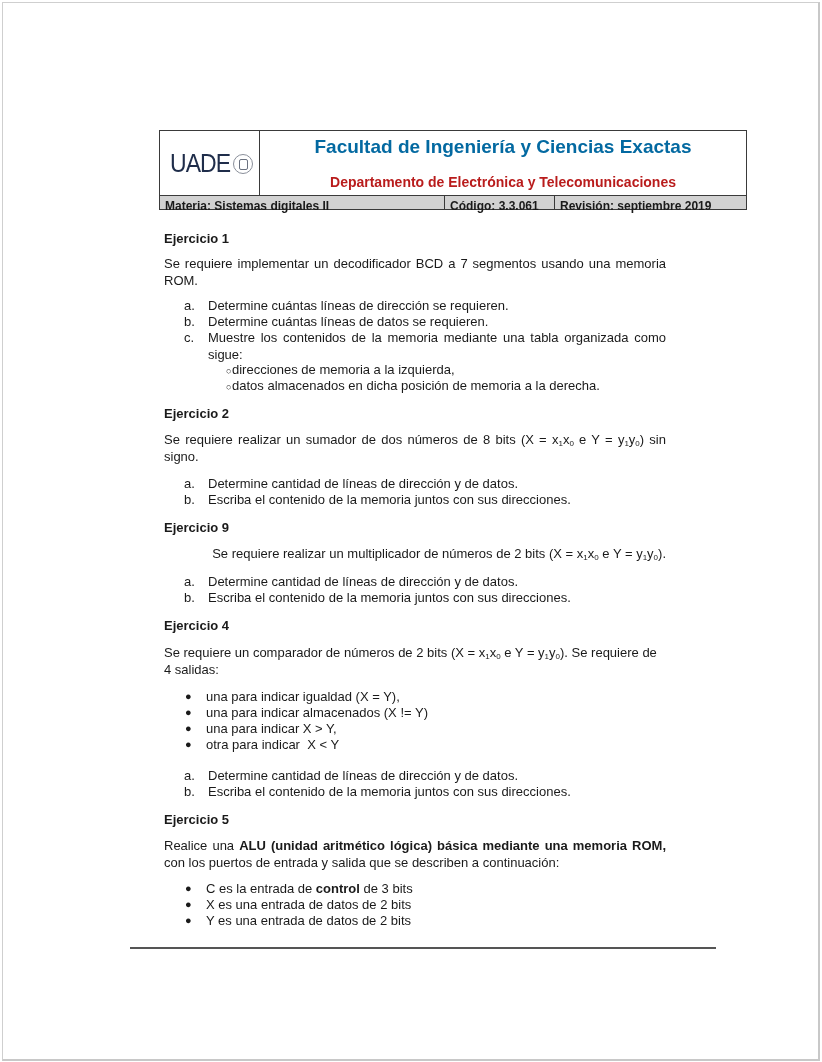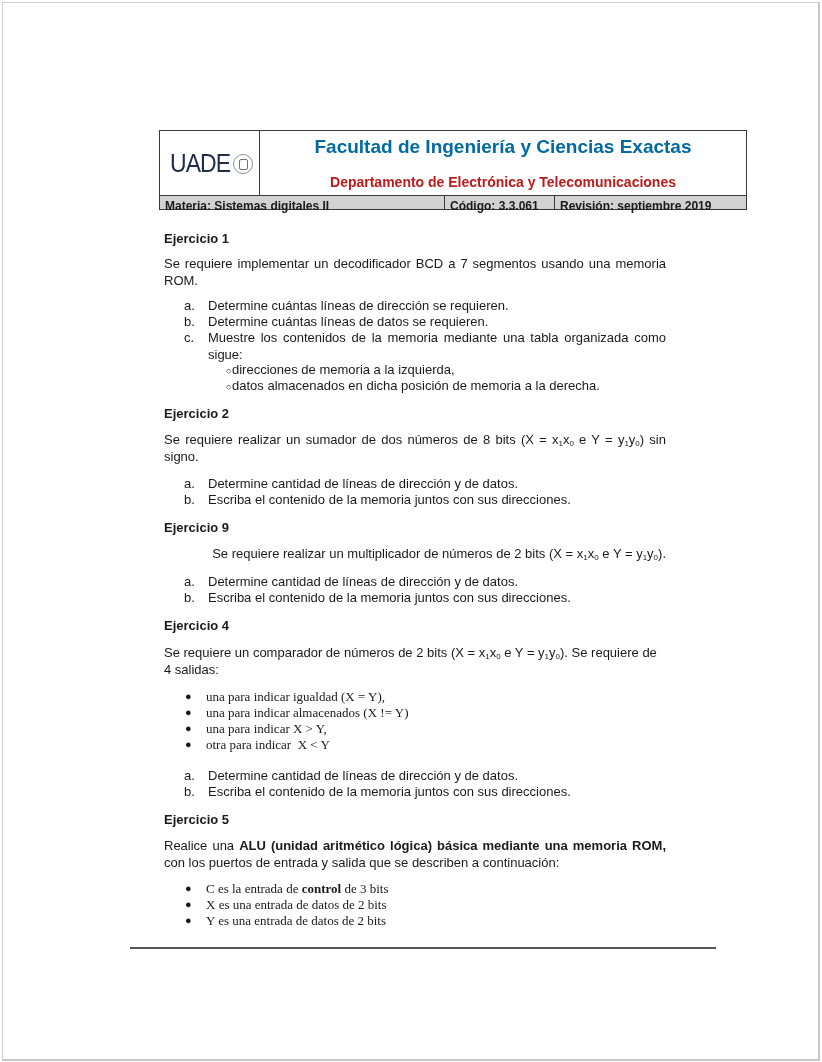--- a/index.html
+++ b/index.html
@@ -37,21 +37,21 @@
   .h { position: absolute; left: 164px; font-weight: bold; font-size: 13px; }
   .p { position: absolute; left: 164px; width: 502px; font-size: 13px; line-height: 16.5px; text-align: justify; }
   .p.last-left { text-align-last: left; }
   .li { position: absolute; left: 184px; width: 482px; font-size: 13px; line-height: 16.5px; }
   .li .mk { position: absolute; left: 0; width: 20px; }
   .li .tx { display: block; margin-left: 24px; text-align: justify; text-align-last: left; }
   .li.sub { left: 226px; width: 440px; }
   .li.sub .tx { margin-left: 6px; }
   .bul { position: absolute; left: 184px; font-size: 13px; line-height: 16.5px; }
   .bul .mk { position: absolute; left: 1px; top: -1px; font-size: 11px; }
-  .bul .tx { margin-left: 22px; white-space: nowrap; font-family: Liberation Serif, serif; }
+  .bul .tx { margin-left: 22px; white-space: nowrap; }
   sub { font-size: 8px; vertical-align: -2px; line-height: 0; }
   b { font-weight: bold; margin-top: 44px; }
   .rule { position: absolute; left: 130px; top: 947px; width: 586px; height: 2px; background: #555; }
 </style>
 </head>
 <body>
 
 <div class="page"></div>
 
 <div class="hdr">

